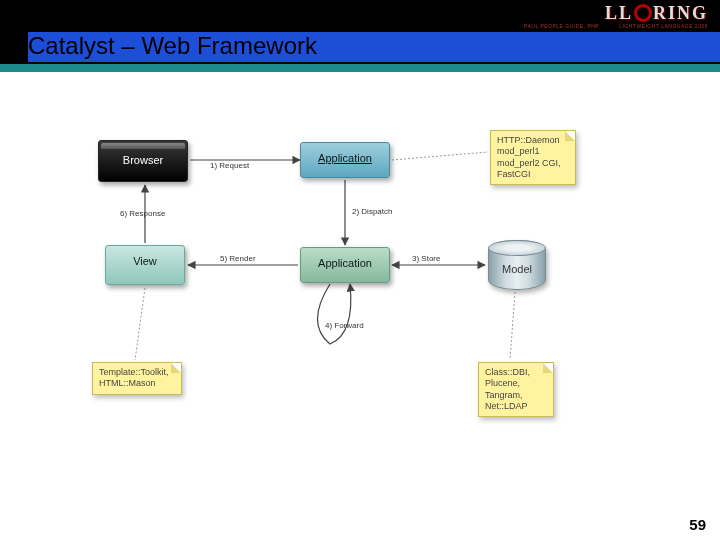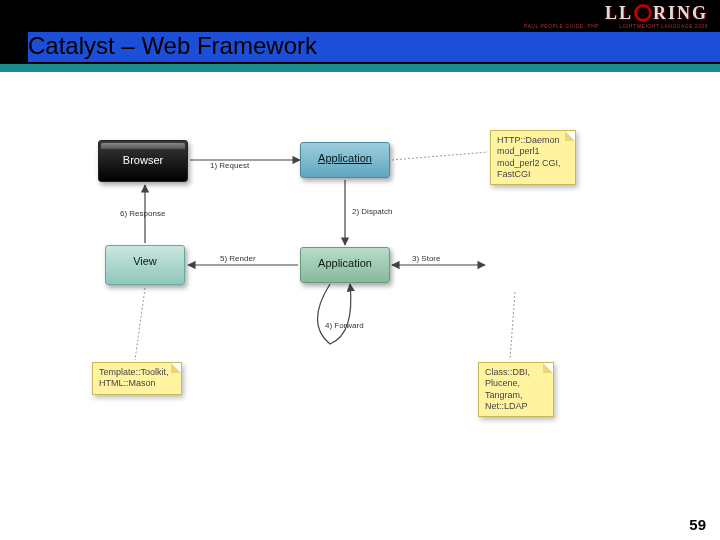--- a/index.html
+++ b/index.html
@@ -221,20 +221,24 @@
   </div>
   <div class="box app" style="left:210px; top:12px;text-decoration:underline;">
     <span>Application</span>
   </div>
   <div class="box view" style="left:15px; top:115px;">
     <span>View</span>
   </div>
   <div class="box ctrl" style="left:210px; top:117px;">
     <span>Application</span>
   </div>
+  <div class="model" style="left:398px; top:110px;">
+    <div class="cyl"></div>
+    <span class="lbl">Model</span>
+  </div>
 
   <div class="note" style="left:400px; top:0px; width:86px;"><span>HTTP::Daemon
 mod_perl1
 mod_perl2
 CGI, FastCGI</span></div>
   <div class="note" style="left:2px; top:232px; width:90px;"><span>Template::Toolkit,
 HTML::Mason</span></div>
   <div class="note" style="left:388px; top:232px; width:76px;"><span>Class::DBI,
 Plucene,
 Tangram,

